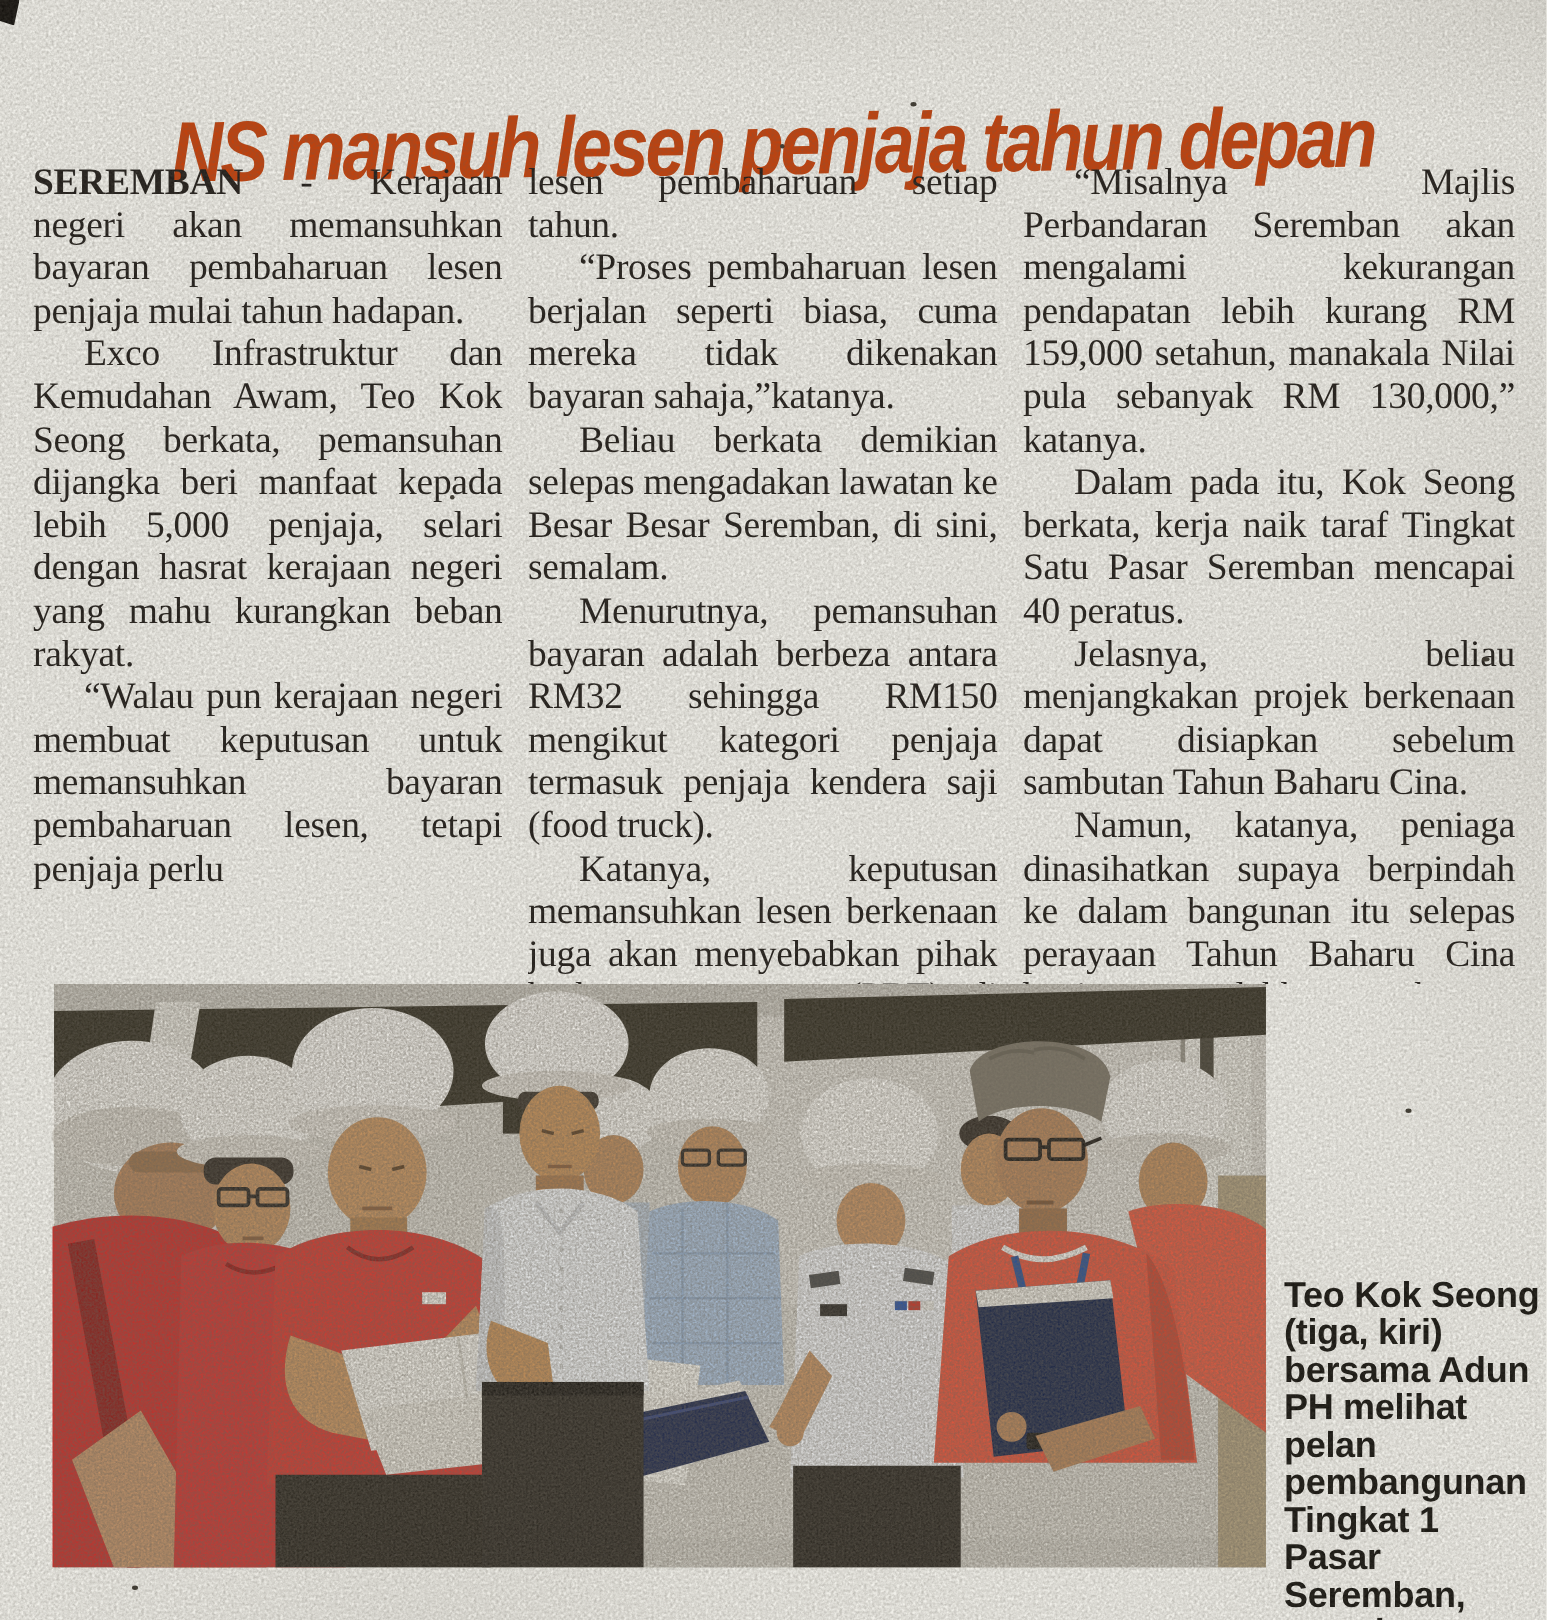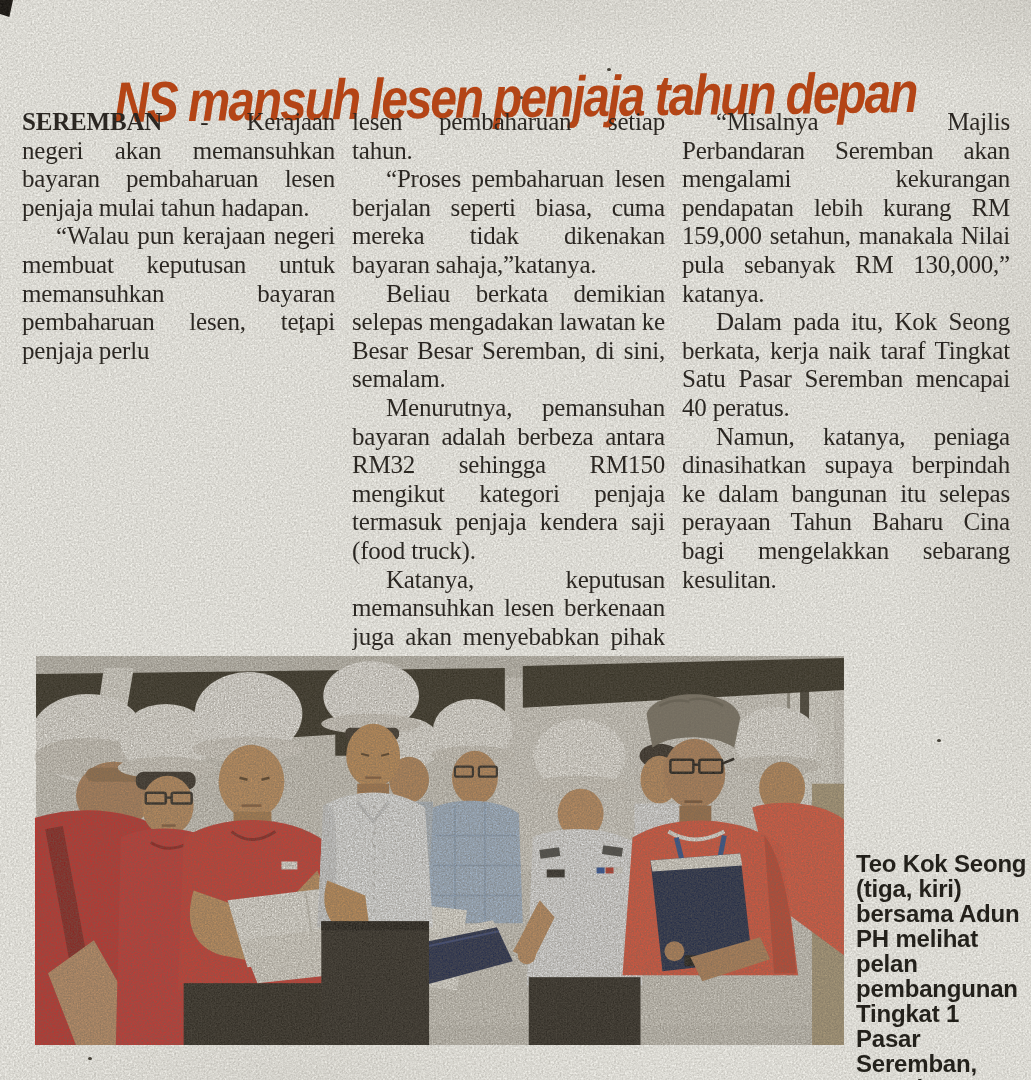--- a/index.html
+++ b/index.html
@@ -44,32 +44,34 @@
   .grain{position:absolute;left:0;top:0;z-index:6;pointer-events:none;opacity:.32;}
 </style>
 </head>
 <body>
 
 <h1 class="headline"><span class="hl-inner">NS mansuh lesen penjaja tahun depan</span></h1>
 
 <div class="columns">
   <div class="col c1">
     <p class="para flush"><b class="dateline">SEREMBAN</b><span> - Kerajaan negeri akan memansuhkan bayaran pembaharuan lesen penjaja mulai tahun hadapan.</span></p>
+    <p class="para">Exco Infrastruktur dan Kemudahan Awam, Teo Kok Seong berkata, pemansuhan dijangka beri manfaat kepada lebih 5,000 penjaja, selari dengan hasrat kerajaan negeri yang mahu kurangkan beban rakyat.</p>
     <p class="para">“Walau pun kerajaan negeri membuat keputusan untuk memansuhkan bayaran pembaharuan lesen, tetapi penjaja perlu</p>
   </div>
   <div class="col c2">
     <p class="para flush">lesen pembaharuan setiap tahun.</p>
     <p class="para">“Proses pembaharuan lesen berjalan seperti biasa, cuma mereka tidak dikenakan bayaran sahaja,”katanya.</p>
     <p class="para">Beliau berkata demikian selepas mengadakan lawatan ke Besar Besar Seremban, di sini, semalam.</p>
     <p class="para">Menurutnya, pemansuhan bayaran adalah berbeza antara RM32 sehingga RM150 mengikut kategori penjaja termasuk penjaja kendera saji (food truck).</p>
     <p class="para">Katanya, keputusan memansuhkan lesen berkenaan juga akan menyebabkan pihak berkuasa tempatan (PBT) di seluruh negeri ini kehilangan pendapatan tahunan sebanyak RM708,953.</p>
   </div>
   <div class="col c3">
     <p class="para">“Misalnya Majlis Perbandaran Seremban akan mengalami kekurangan pendapatan lebih kurang RM 159,000 setahun, manakala Nilai pula sebanyak RM 130,000,” katanya.</p>
     <p class="para">Dalam pada itu, Kok Seong berkata, kerja naik taraf Tingkat Satu Pasar Seremban mencapai 40 peratus.</p>
+    <p class="para">Jelasnya, beliau menjangkakan projek berkenaan dapat disiapkan sebelum sambutan Tahun Baharu Cina.</p>
     <p class="para">Namun, katanya, peniaga dinasihatkan supaya berpindah ke dalam bangunan itu selepas perayaan Tahun Baharu Cina bagi mengelakkan sebarang kesulitan.</p>
   </div>
 </div>
 
 <div class="photo">
 <svg width="810" height="389" viewBox="0 0 810 390" xmlns="http://www.w3.org/2000/svg">
   <defs>
     <filter id="pgrain" x="0" y="0" width="100%" height="100%">
       <feTurbulence type="fractalNoise" baseFrequency="0.7" numOctaves="2" seed="11"></feTurbulence>
       <feColorMatrix type="matrix" values="0 0 0 0 0.15  0 0 0 0 0.13  0 0 0 0 0.10  0.9 0.9 0.9 0 -0.8"></feColorMatrix>

